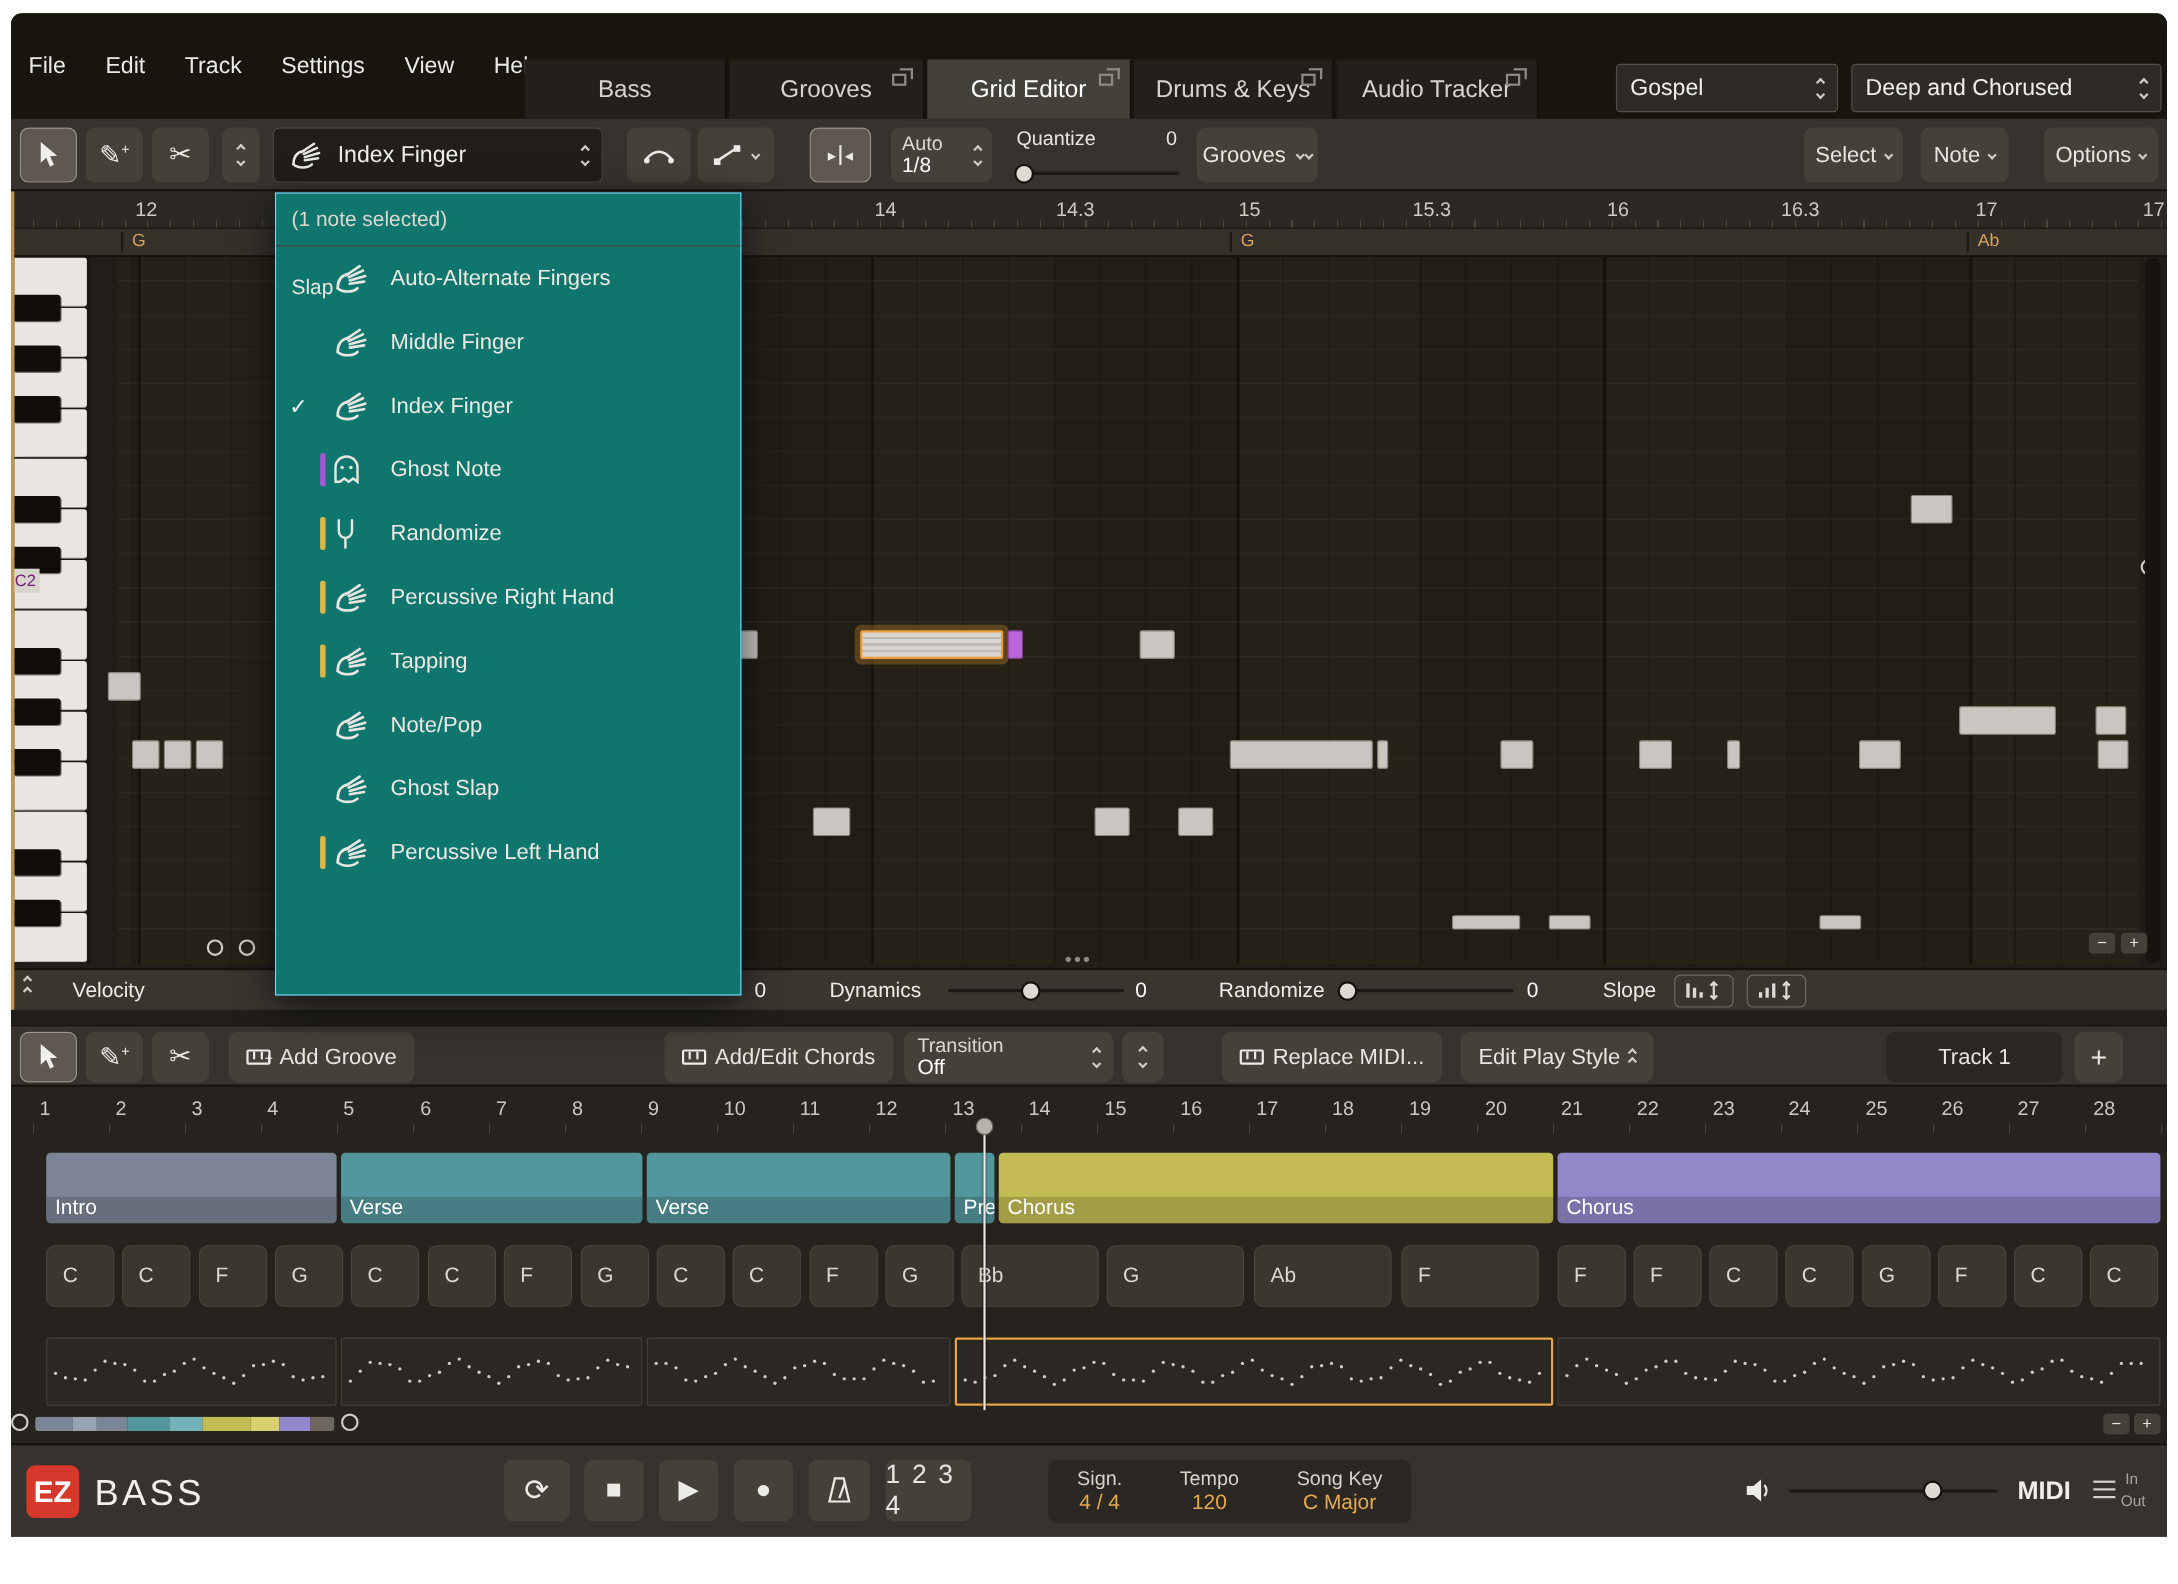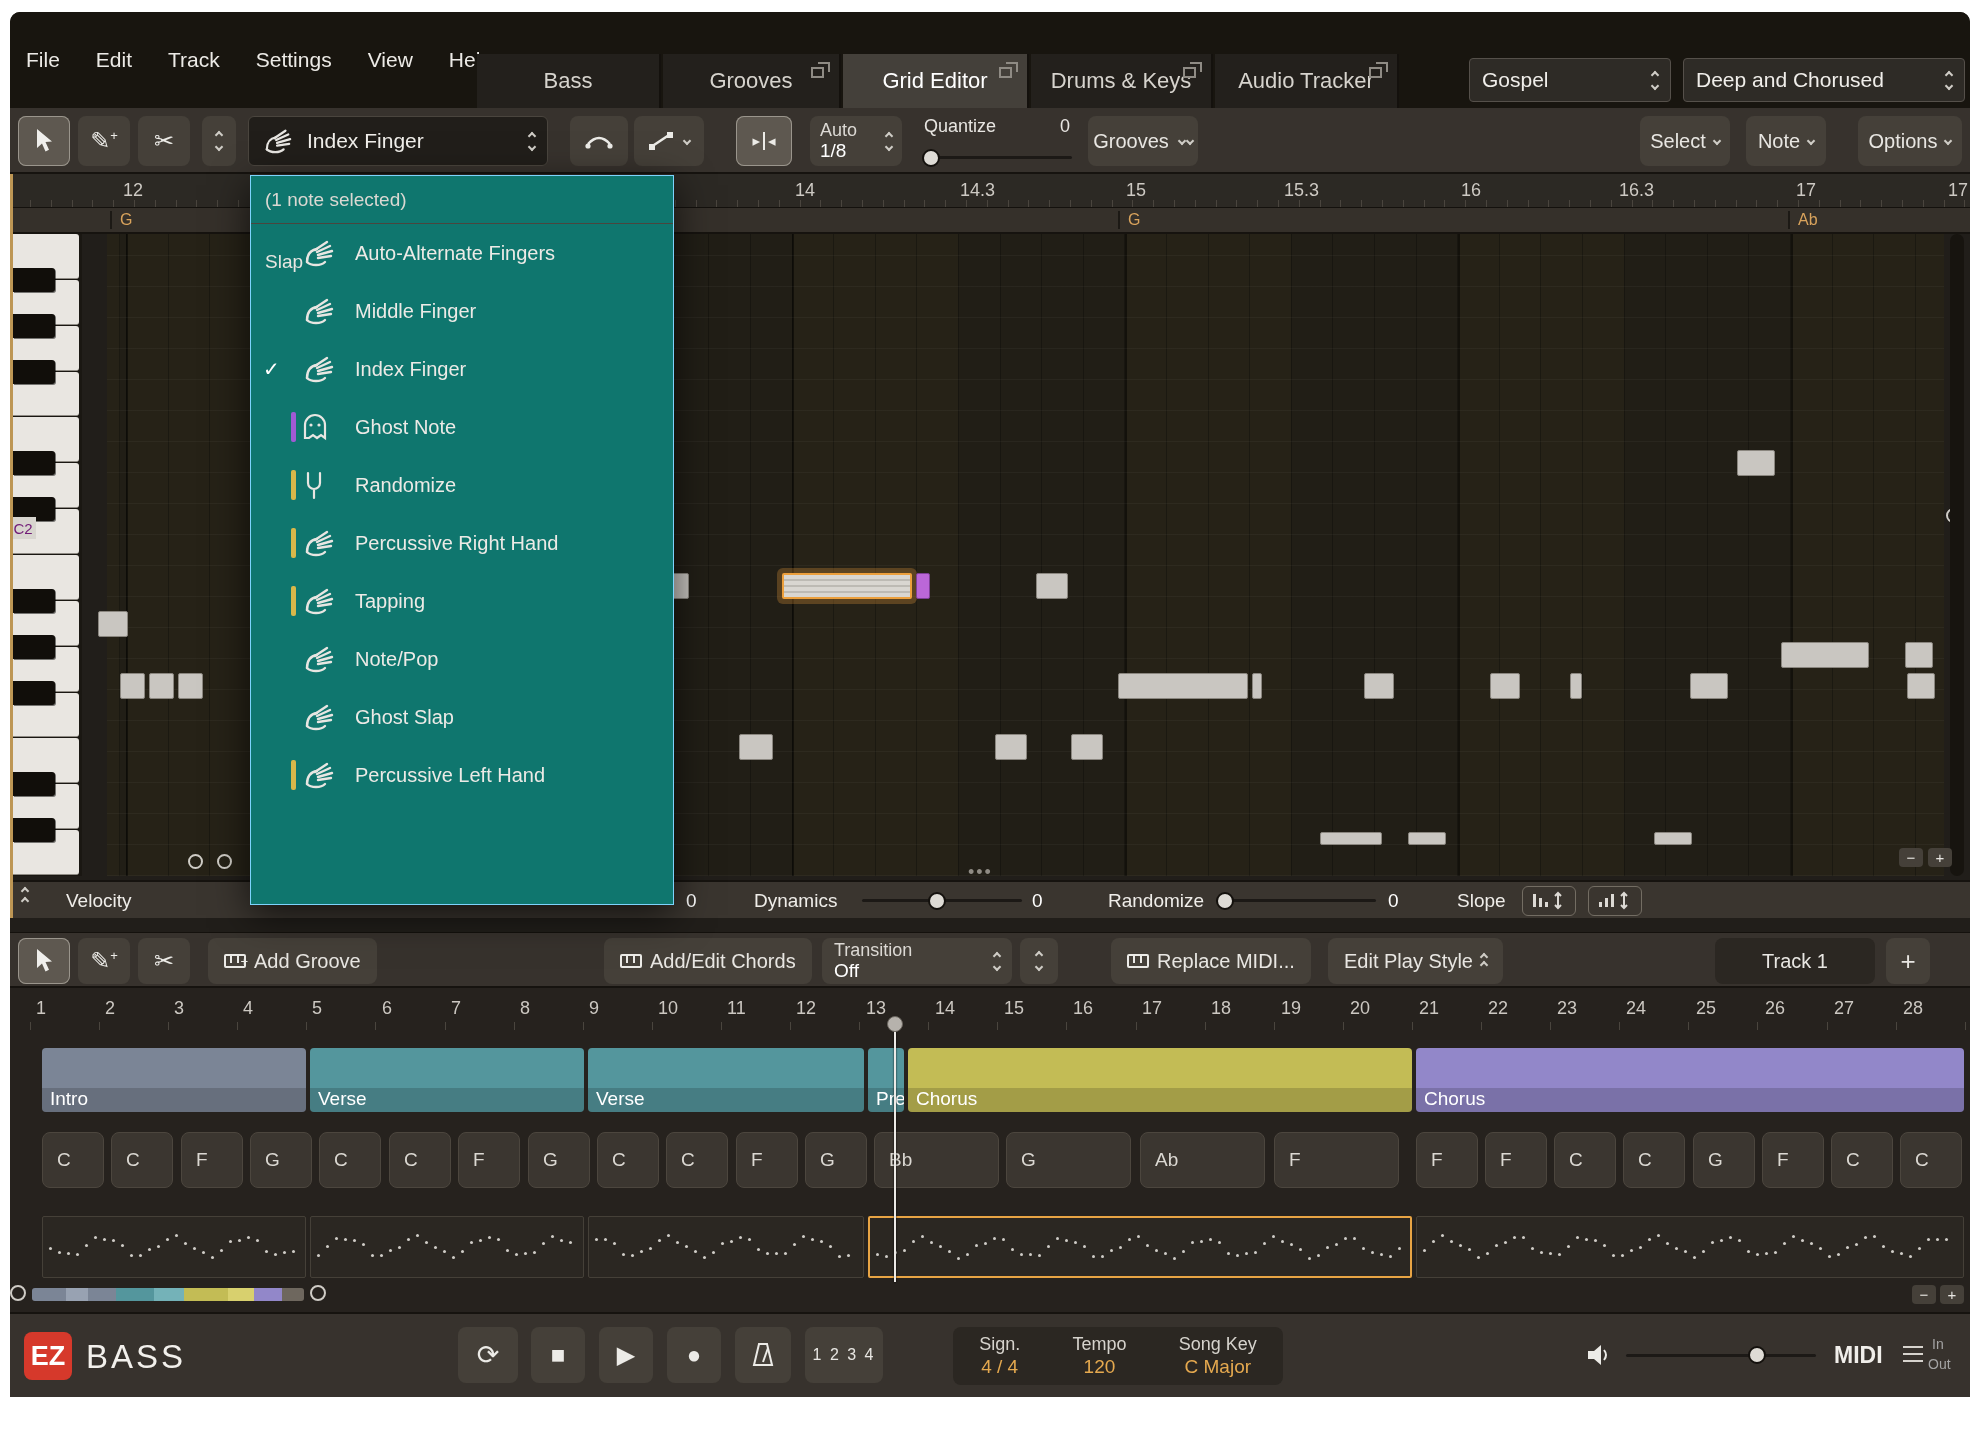--- a/index.html
+++ b/index.html
@@ -866,21 +866,21 @@
       </div>
     <div class="btn" style="left:657px;width:54px">
         <span class="glyph">●</span>
       </div>
     <div class="btn" style="left:725px;width:56px">
       <svg width="24" height="26" viewBox="0 0 24 26">
           <path d="M8 2 L16 2 L21 23 L3 23 Z" fill="none" stroke="#ecebe7" stroke-width="2"></path>
           <line x1="12" y1="20" x2="17" y2="6" stroke="#ecebe7" stroke-width="2"></line>
         </svg>
     </div>
-    <div class="btn" style="left:795px;width:78px;font-size:16px;letter-spacing:2px">
+    <div class="btn" style="left:795px;width:78px;font-size:24px;letter-spacing:2px">
         <span>1 2 3 4</span>
       </div>
 
     <div id="song-info">
       <span class="info-col">
           <span class="il">Sign.</span>
           <span class="iv">4 / 4</span>
         </span>
       <span class="info-col">
           <span class="il">Tempo</span>

